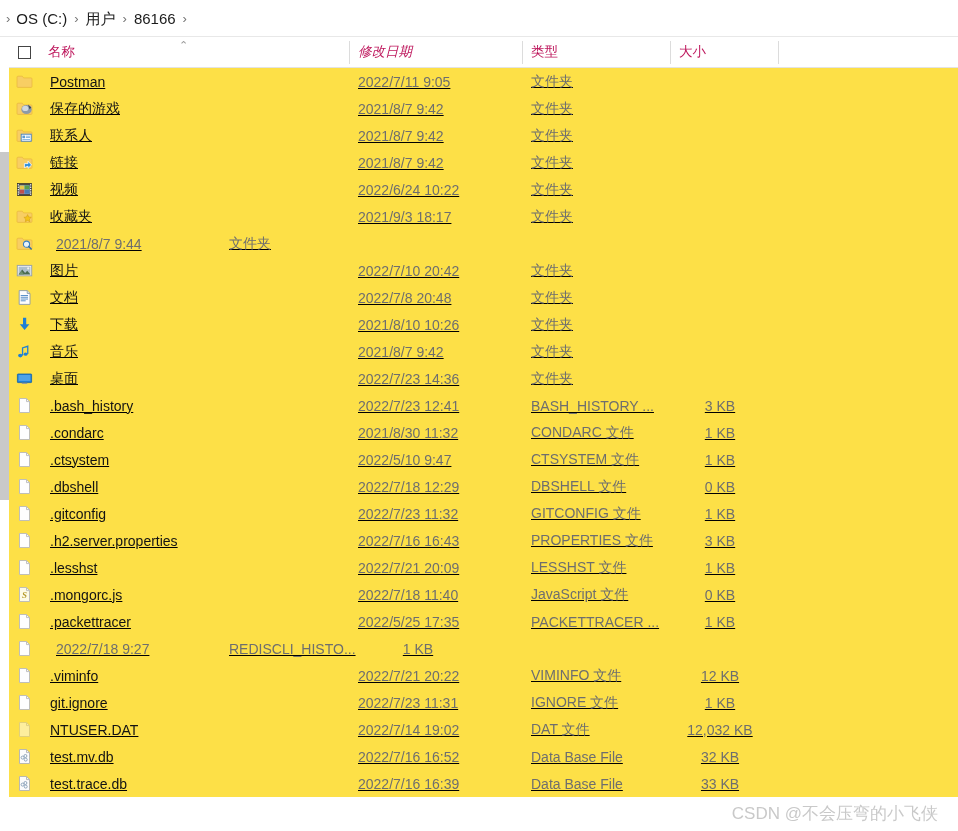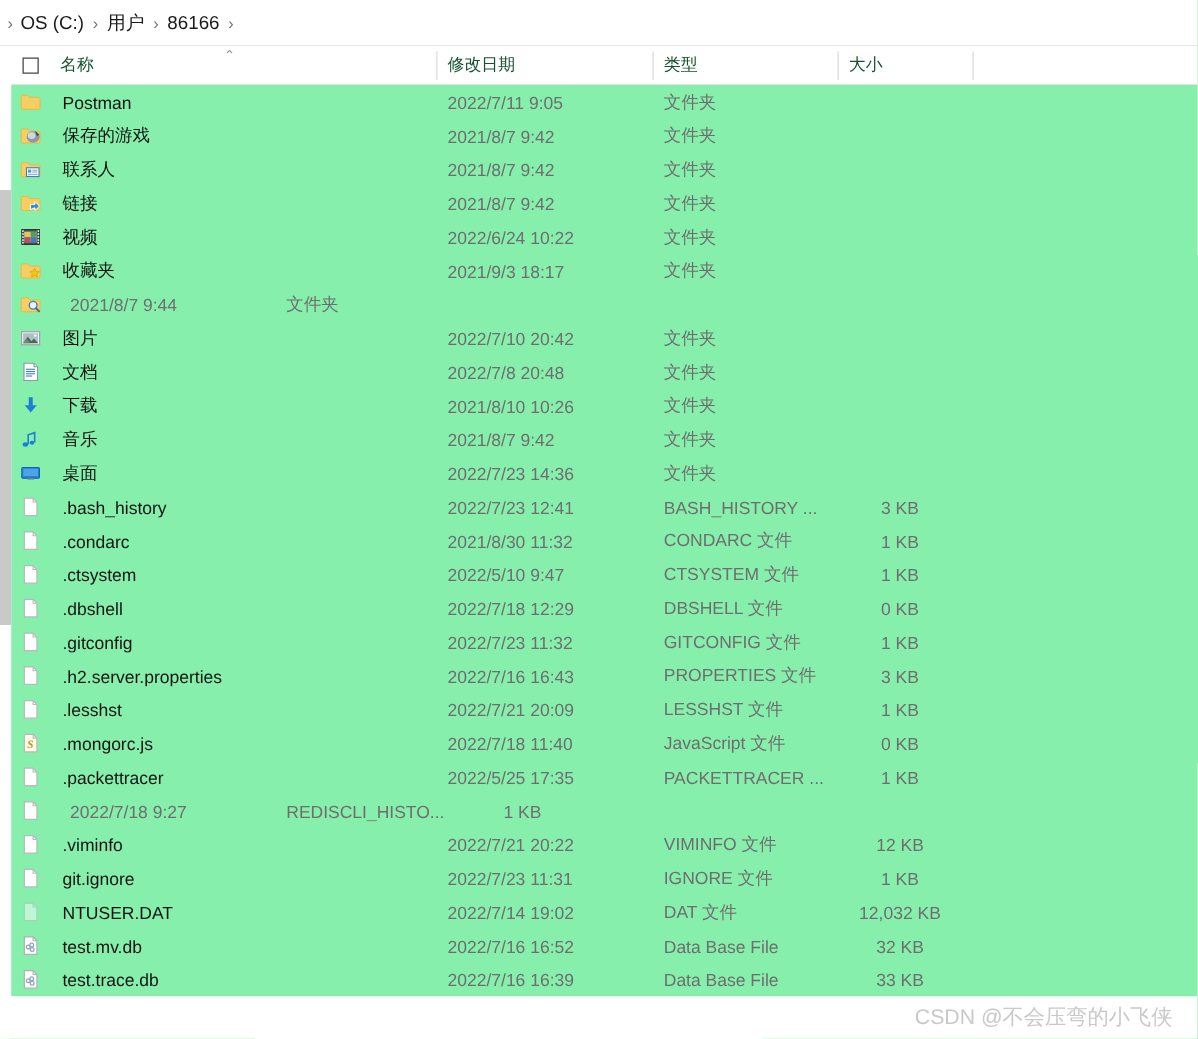--- a/index.html
+++ b/index.html
@@ -54,21 +54,21 @@
   .col {
     position: relative;
     box-sizing: border-box;
     height: 31px;
     display: flex;
     align-items: center;
     font-size: 13.5px;
     color: #4a5568;
     padding-left: 0px;
   }
-  .col .col-label { line-height: 1; color: #14532d; text-align: center; }
+  .col .col-label { line-height: 1; color: #be185d; text-align: center; }
   .col-divider {
     position: absolute;
     top: 4px;
     bottom: 4px;
     width: 1px;
     background: #dcdcdc;
   }
   #hdr-check {
     width: 48px;
     display: flex;
@@ -76,37 +76,38 @@
     justify-content: center;
   }
   .checkbox-sq {
     width: 13px;
     height: 13px;
     border: 1.3px solid #444;
     background: #fff;
     box-sizing: border-box;
   }
   #hdr-name { width: 302px; }
-  #hdr-date { width: 173px; padding-left: 8px; }
+  #hdr-date { width: 173px; padding-left: 8px; font-style: italic; }
   #hdr-type { width: 148px; padding-left: 8px; }
   #hdr-size { width: 108px; padding-left: 8px; }
   #sort-indicator {
     position: absolute;
     left: 179px;
     top: 3px;
     font-size: 11px;
     color: #9a9a9a;
     line-height: 1;
     user-select: none;
   }
 
   
   #file-list {
     position: relative;
-    background: #86efac;
+    background: #fde047;
+    text-decoration: underline;
   }
   .row {
     display: flex;
     align-items: center;
     height: 27px;
     font-size: 14px;
   }
   .cell-icon {
     width: 48px;
     display: flex;

